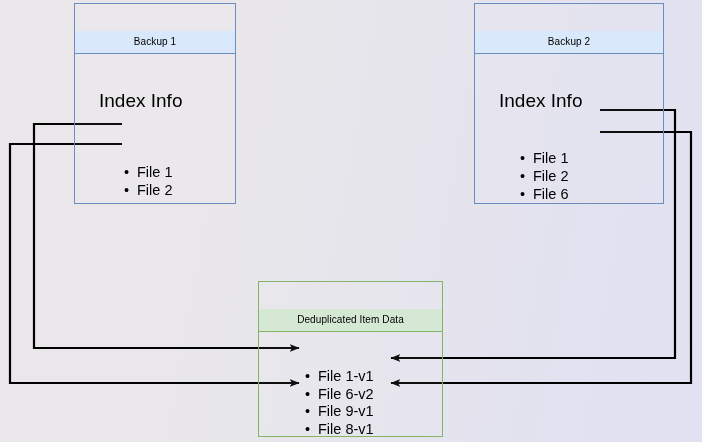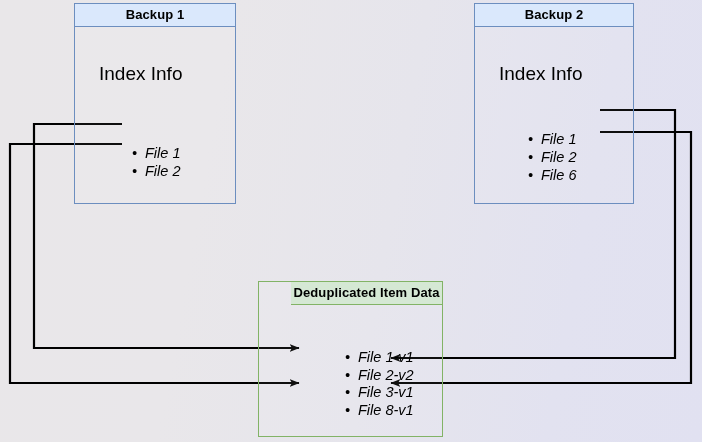--- a/index.html
+++ b/index.html
@@ -35,47 +35,47 @@
     background: rgba(255,255,255,0.06);
   }
   .node.green {
     border-color: #82b366;
   }
   .node-header {
     box-sizing: border-box;
     height: 23px;
     line-height: 22px;
     text-align: center;
-    font-size: 13px;
-    font-weight: bold;
+    font-size: 10px;
+    font-weight: normal;
     color: #000;
     background: #dae8fc;
     border-bottom: 1.4px solid #6c8ebf;
     letter-spacing: 0.1px;
+    margin-top: 27px;
   }
   .node.green .node-header {
     background: #d5e8d4;
     border-bottom-color: #82b366;
   }
   .node-body {
     position: relative;
     height: calc(100% - 23px);
   }
   .caption {
     position: absolute;
     font-size: 19px;
     color: #000;
     white-space: nowrap;
   }
   .bullets {
     position: absolute;
-    margin: 8px;
+    margin: 0;
     padding: 0;
     list-style: none;
-    font-style: italic;
   }
   .bullets li {
     position: relative;
     font-size: 14.5px;
     line-height: 18px;
     color: #000;
     white-space: nowrap;
     padding-left: 13px;
   }
   .bullets li::before {
@@ -124,37 +124,37 @@
     <div class="node-header">Backup 1</div>
     <div class="node-body">
       <div class="caption" style="left:24px; top:36px;">Index Info</div>
       <ul class="bullets" style="left:49px; top:109px;">
         <li>File 1</li>
         <li>File 2</li>
       </ul>
     </div>
   </div>
 
-  <div class="node" style="left:474px; top:3px; width:160px; height:201px;">
+  <div class="node" style="left:474px; top:3px; width:190px; height:201px;">
     <div class="node-header">Backup 2</div>
     <div class="node-body">
       <div class="caption" style="left:24px; top:36px;">Index Info</div>
       <ul class="bullets" style="left:45px; top:95px;">
         <li>File 1</li>
         <li>File 2</li>
         <li>File 6</li>
       </ul>
     </div>
   </div>
 
-  <div class="node green" style="left:258px; top:281px; width:185px; height:156px;padding-left:32px;">
+  <div class="node green" style="left:258px; top:281px; width:185px; height:156px;">
     <div class="node-header">Deduplicated Item Data</div>
     <div class="node-body">
       <ul class="bullets dedup-bullets" style="left:46px; top:36px;text-align:center;">
         <li>File 1-v1</li>
-        <li>File 2-v2</li>
-        <li>File 3-v1</li>
+        <li>File 6-v2</li>
+        <li>File 9-v1</li>
         <li>File 8-v1</li>
       </ul>
     </div>
   </div>
 
 </div>
 
 </body></html>

